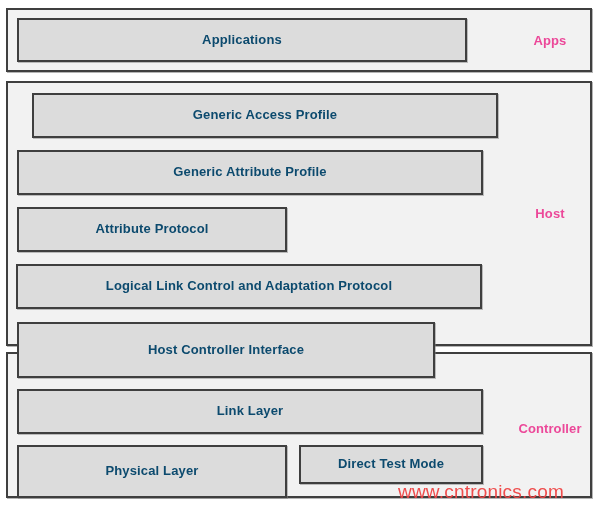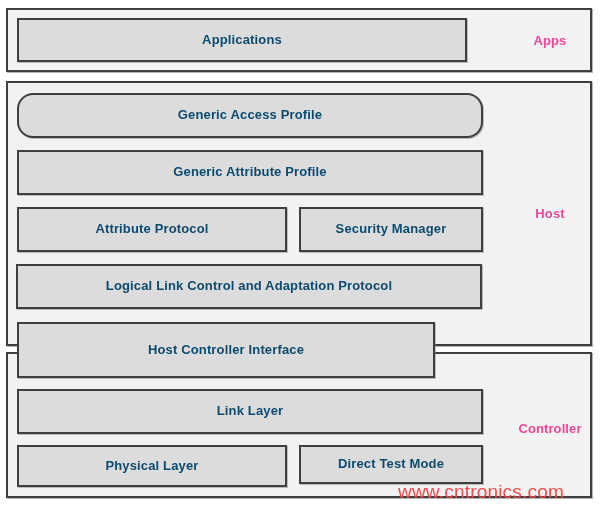--- a/index.html
+++ b/index.html
@@ -60,35 +60,35 @@
 
   
   #group-apps      { left: 6px;  top: 8px;   width: 586px; height: 64px; }
   #label-apps      { left: 550px; top: 40px; }
   #block-applications { left: 17px; top: 18px; width: 450px; height: 44px; }
 
   
   #group-host      { left: 6px;  top: 81px;  width: 586px; height: 265px; }
   #label-host      { left: 550px; top: 213px; }
 
-  #block-gap       { left: 17px; top: 93px;  width: 466px; height: 45px; border-radius: 16px; }
+  #block-gap       { left: 32px; top: 93px;  width: 466px; height: 45px; }
   #block-gatt      { left: 17px; top: 150px; width: 466px; height: 45px; }
   #block-att       { left: 17px; top: 207px; width: 270px; height: 45px; }
   #block-sm        { left: 299px; top: 207px; width: 184px; height: 45px; }
   #block-l2cap     { left: 16px; top: 264px; width: 466px; height: 45px; }
 
   
   #block-hci       { left: 17px; top: 322px; width: 418px; height: 56px; z-index: 5; }
 
   
   #group-controller{ left: 6px;  top: 352px; width: 586px; height: 146px; }
   #label-controller{ left: 550px; top: 428px; }
 
   #block-ll        { left: 17px; top: 389px; width: 466px; height: 45px; }
-  #block-phy       { left: 17px; top: 445px; width: 270px; height: 42px; }
+  #block-phy       { left: 17px; top: 445px; width: 270px; height: 53px; }
   #block-dtm       { left: 299px; top: 445px; width: 184px; height: 39px; }
 
   
   #watermark {
     position: absolute;
     left: 398px;
     top: 481px;
     color: #ef4444;
     font-size: 19px;
     font-weight: 400;
@@ -120,23 +120,20 @@
   </div>
 
   <div class="block" id="block-att">
     <span class="block-label">Attribute Protocol</span>
   </div>
 
   <div class="block" id="block-gatt">
     <span class="block-label">Generic Attribute Profile</span>
   </div>
 
-  <div class="block" id="block-sm">
-    <span class="block-label">Security Manager</span>
-  </div>
 
   <div class="block" id="block-l2cap">
     <span class="block-label">Logical Link Control and Adaptation Protocol</span>
   </div>
 
   <div class="group" id="group-controller"></div>
   <div class="group-label" id="label-controller">Controller</div>
 
   <div class="block" id="block-hci">
     <span class="block-label">Host Controller Interface</span>

